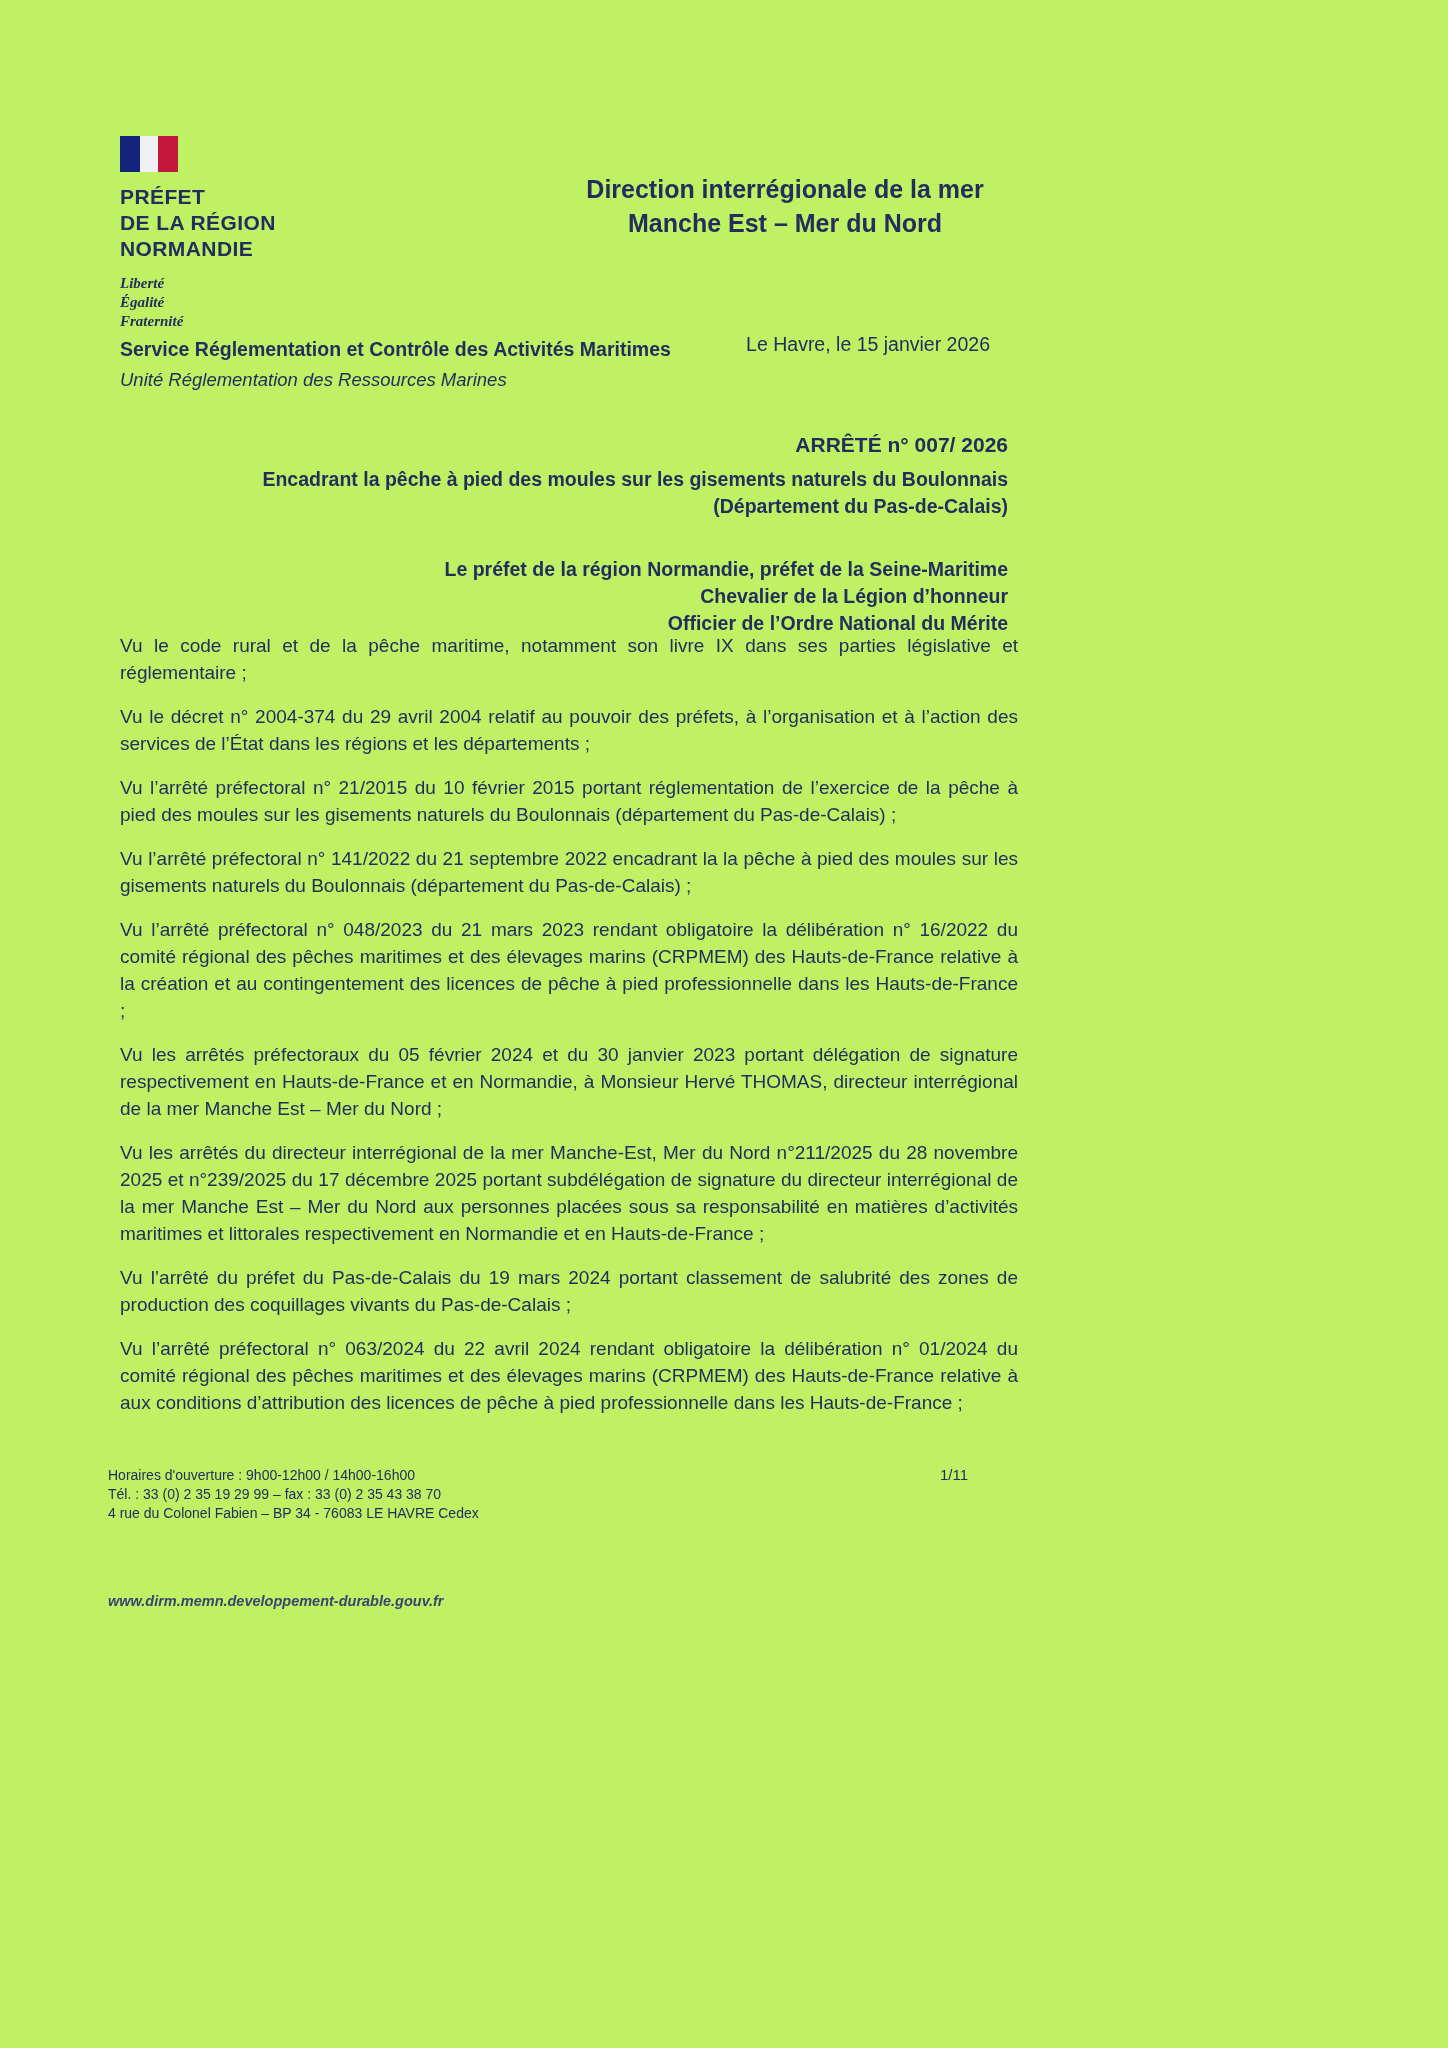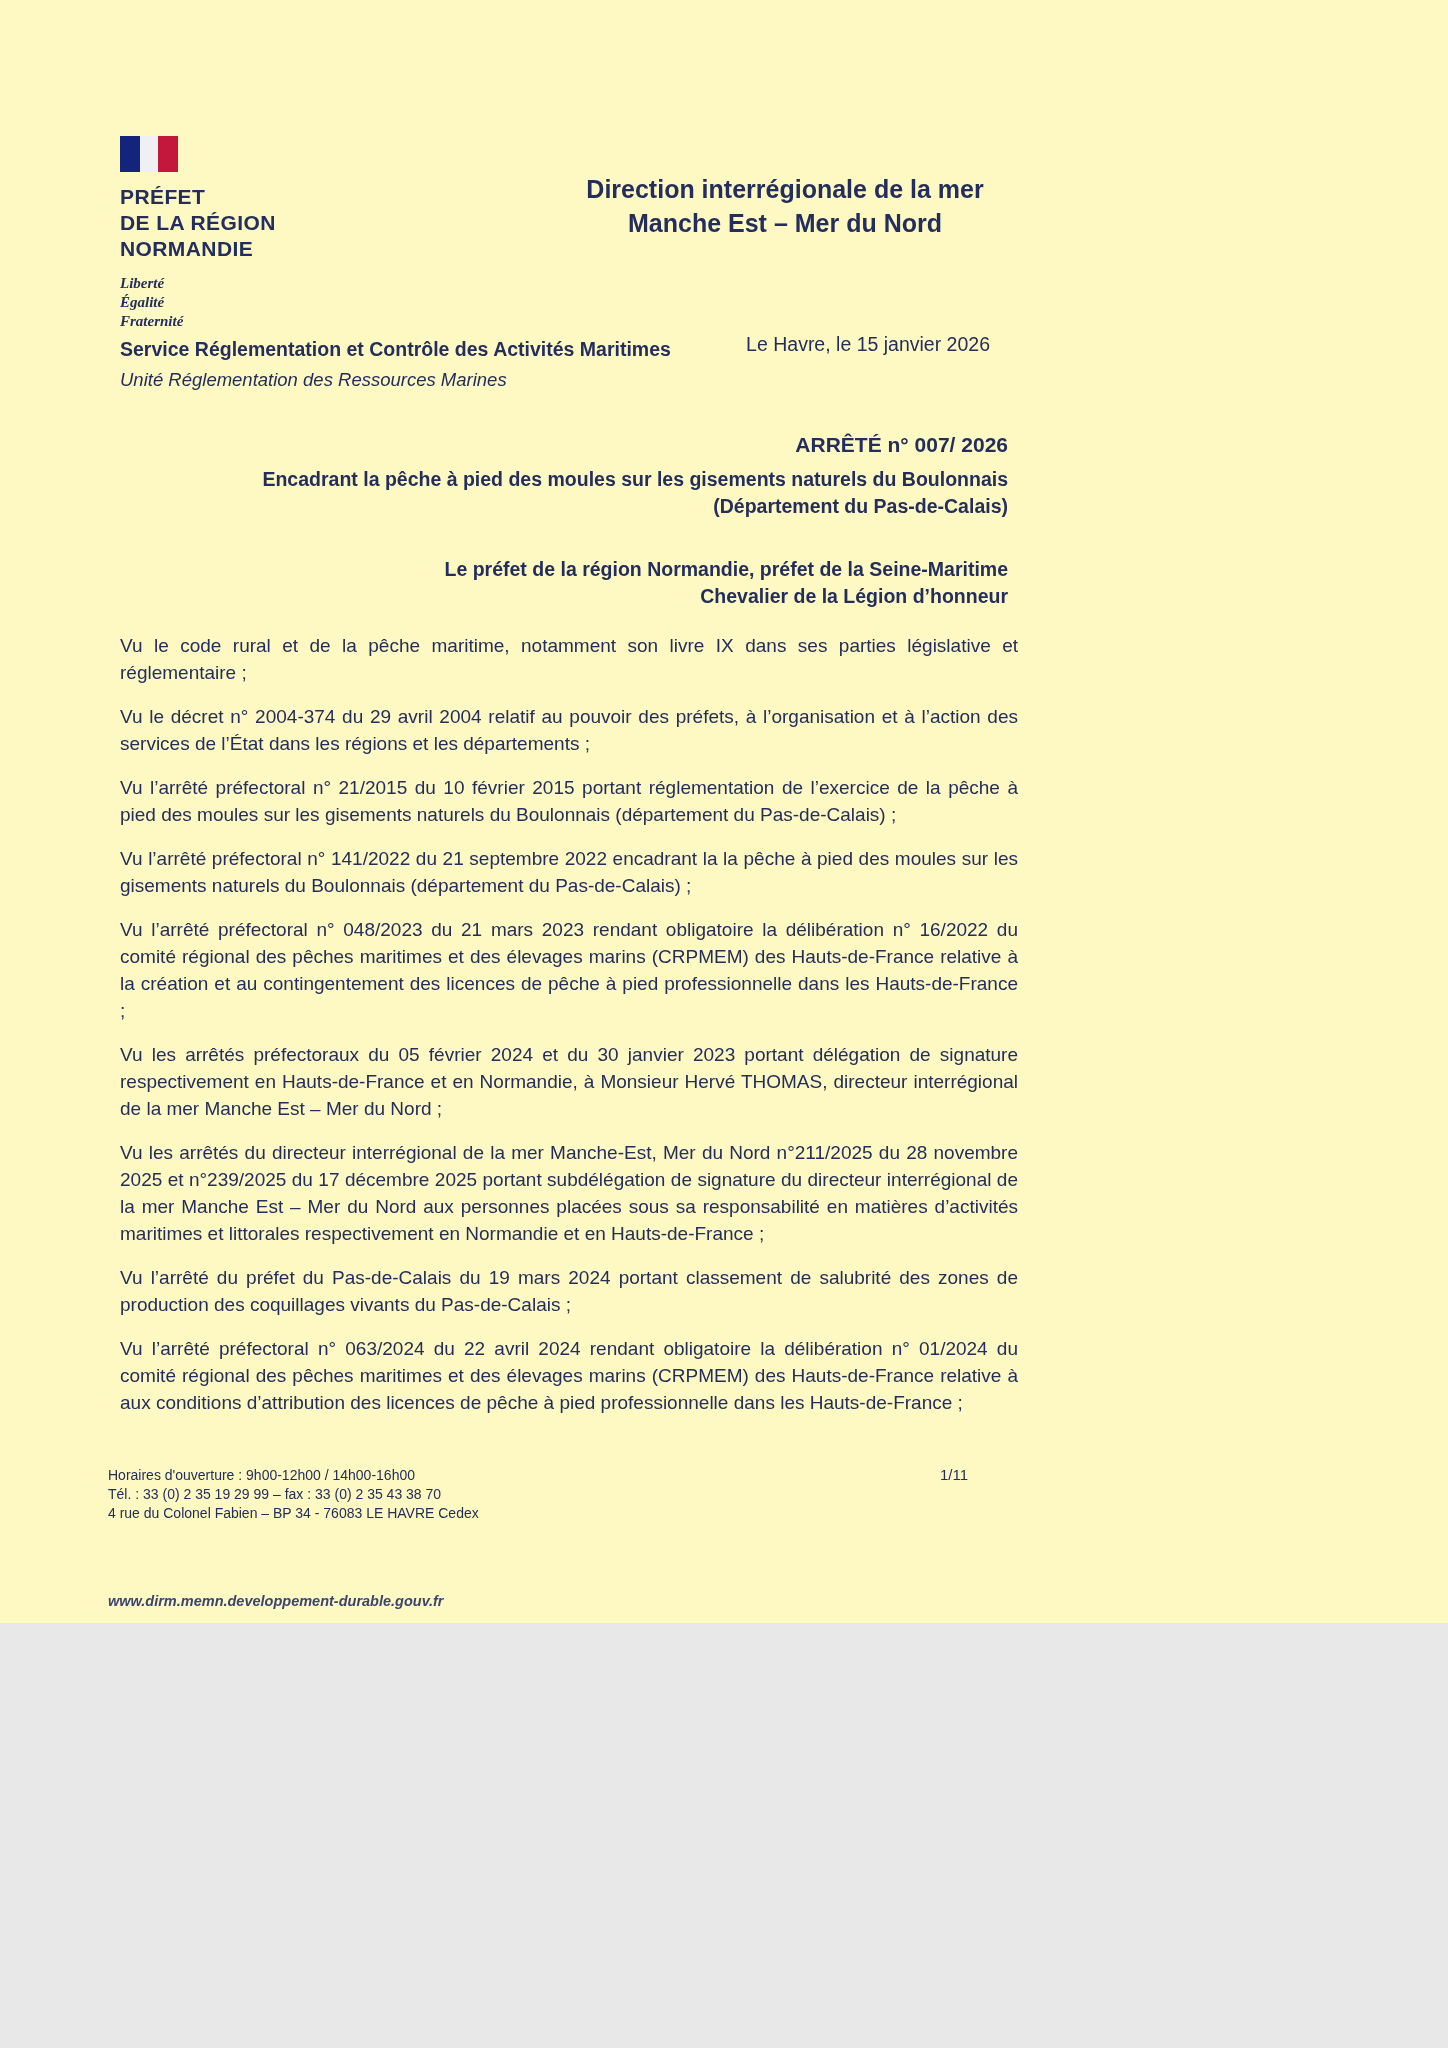--- a/index.html
+++ b/index.html
@@ -1,21 +1,21 @@
 <!DOCTYPE html>
 <html><head>
 <meta charset="utf-8">
 <style>
   html, body { margin: 0; padding: 0; background: #e8e8e8; }
   .page {
     position: relative;
     width: 1448px;
-    height: 1623px;
+    height: 2048px;
     margin: 0 auto;
-    background: #fef9c3;
+    background: #bef264;
     font-family: "Liberation Sans", sans-serif;
     color: #232e5c;
     overflow: hidden;
   }
 
   
   .logo-block { position: absolute; left: 120px; top: 136px; }
   .flag { display: flex; width: 58px; height: 36px; margin-bottom: 12px; }
   .flag .f-blue  { width: 20px; background: #13247a; }
   .flag .f-white { width: 18px; background: #eef0f4; }
@@ -143,20 +143,21 @@
 
   <div class="place-date">Le Havre, le 15 janvier 2026</div>
 
   <div class="title-block">
     <div class="arrete-number">ARRÊTÉ n° 007/ 2026</div>
     <div class="arrete-sub">Encadrant la pêche à pied des moules sur les gisements naturels du Boulonnais</div>
     <div class="arrete-sub">(Département du Pas-de-Calais)</div>
     <div class="prefect-lines">
       <div>Le préfet de la région Normandie, préfet de la Seine-Maritime</div>
       <div>Chevalier de la Légion d’honneur</div>
+      <div>Officier de l’Ordre National du Mérite</div>
     </div>
   </div>
 
   <div class="body-block">
     <p>Vu le code rural et de la pêche maritime, notamment son livre IX dans ses parties législative et réglementaire ;</p>
     <p>Vu le décret n° 2004-374 du 29 avril 2004 relatif au pouvoir des préfets, à l’organisation et à l’action des services de l’État dans les régions et les départements ;</p>
     <p>Vu l’arrêté préfectoral n° 21/2015 du 10 février 2015 portant réglementation de l’exercice de la pêche à pied des moules sur les gisements naturels du Boulonnais (département du Pas-de-Calais) ;</p>
     <p>Vu l’arrêté préfectoral n° 141/2022 du 21 septembre 2022 encadrant la la pêche à pied des moules sur les gisements naturels du Boulonnais (département du Pas-de-Calais) ;</p>
     <p>Vu l’arrêté préfectoral n° 048/2023 du 21 mars 2023 rendant obligatoire la délibération n° 16/2022 du comité régional des pêches maritimes et des élevages marins (CRPMEM) des Hauts-de-France relative à la création et au contingentement des licences de pêche à pied professionnelle dans les Hauts-de-France ;</p>
     <p>Vu les arrêtés préfectoraux du 05 février 2024 et du 30 janvier 2023 portant délégation de signature respectivement en Hauts-de-France et en Normandie, à Monsieur Hervé THOMAS, directeur interrégional de la mer Manche Est – Mer du Nord ;</p>

